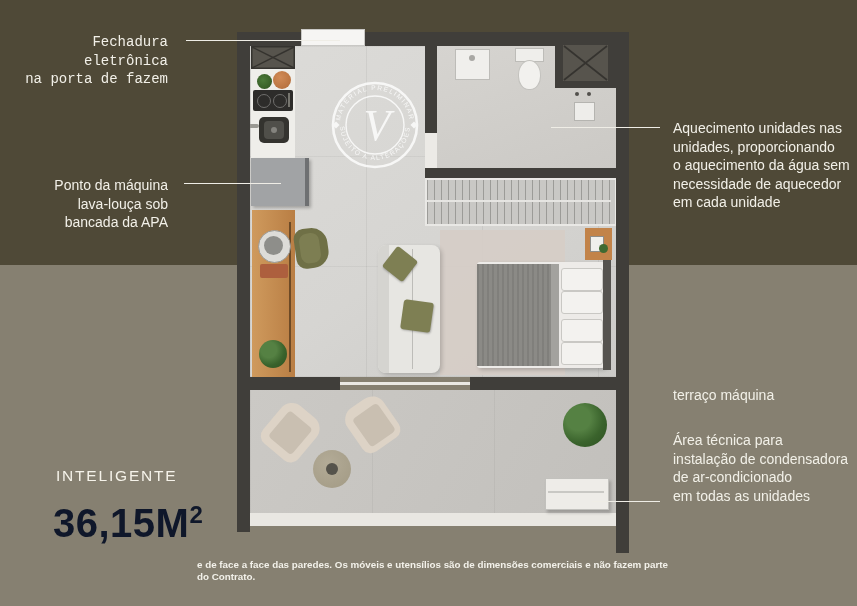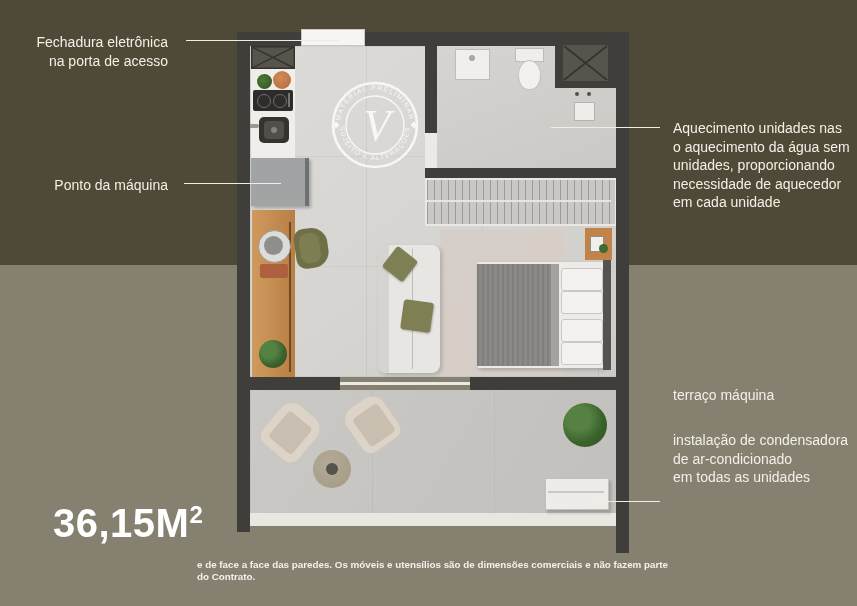--- a/index.html
+++ b/index.html
@@ -10,21 +10,21 @@
   }
   .bg-top{position:absolute;left:0;top:0;width:857px;height:265px;background:#4f4937;}
   .bg-bottom{position:absolute;left:0;top:265px;width:857px;height:341px;background:#868071;}
 
   .ann{position:absolute;color:#f2f0e8;font-size:14px;line-height:18.6px;}
   .ann.right-align{text-align:right;}
   .leader{position:absolute;height:1px;background:#efede6;}
 
   .title-block{position:absolute;left:56px;top:466px;color:#f6f3ea;font-size:15.5px;
     letter-spacing:1.8px;line-height:20px;}
-  .area-block{position:absolute;left:53px;top:501px;color:#ffffff;font-size:40px;
+  .area-block{position:absolute;left:53px;top:501px;color:#0f172a;font-size:40px;
     font-weight:bold;letter-spacing:0.5px;}
   .area-block sup{font-size:24px;vertical-align:super;line-height:0;}
 
   .disclaimer{position:absolute;left:197px;top:559px;width:480px;color:#f3f1ea;
     font-size:9.8px;font-weight:bold;line-height:12.2px;}
 
   
   .plan{position:absolute;left:237px;top:32px;width:392px;height:521px;}
   .plan *{position:absolute;}
   .wall{background:#403e3a;}
@@ -263,47 +263,51 @@
     <rect x="80.5" y="41.5" width="5" height="5" transform="rotate(45 83 44)" fill="#ffffff"></rect>
     <text x="46" y="59" font-size="44" font-style="italic" font-family="Liberation Serif, serif" text-anchor="middle" fill="#ffffff">V</text>
   </svg>
 </div>
 
 <div class="leader" style="left:186px;top:40px;width:154px;"></div>
 <div class="leader" style="left:184px;top:183px;width:97px;"></div>
 <div class="leader" style="left:551px;top:127px;width:109px;"></div>
 <div class="leader" style="left:592px;top:501px;width:68px;"></div>
 
-<div class="ann right-align" style="right:689px;top:33px;width:160px;">
+<div class="ann right-align" style="right:689px;top:33px;width:160px;font-family:Liberation Mono, monospace;">
   <div>Fechadura eletrônica</div>
-  <div>na porta de acesso</div>
+  <div>na porta de fazem</div>
 </div>
 
 <div class="ann right-align" style="right:689px;top:176px;width:160px;">
   <div>Ponto da máquina</div>
+  <div>lava-louça sob</div>
+  <div>bancada da APA</div>
 </div>
 
 <div class="ann" style="left:673px;top:119px;width:184px;">
   <div>Aquecimento unidades nas</div>
+  <div>unidades, proporcionando</div>
   <div>o aquecimento da água sem</div>
-  <div>unidades, proporcionando</div>
   <div>necessidade de aquecedor</div>
   <div>em cada unidade</div>
 </div>
 
 <div class="ann" style="left:673px;top:386px;width:184px;">
   <div>terraço máquina</div>
 </div>
 
 <div class="ann" style="left:673px;top:431px;width:184px;">
+  <div>Área técnica para</div>
   <div>instalação de condensadora</div>
   <div>de ar-condicionado</div>
   <div>em todas as unidades</div>
 </div>
 
 <div class="title-block">
+  <div>INTELIGENTE</div>
 </div>
 <div class="area-block"><span>36,15M</span><sup>2</sup></div>
 
 <div class="disclaimer">
   <div>e de face a face das paredes. Os móveis e utensílios são de dimensões comerciais e não fazem parte do Contrato.</div>
 
 </div>
 
 </body></html>

